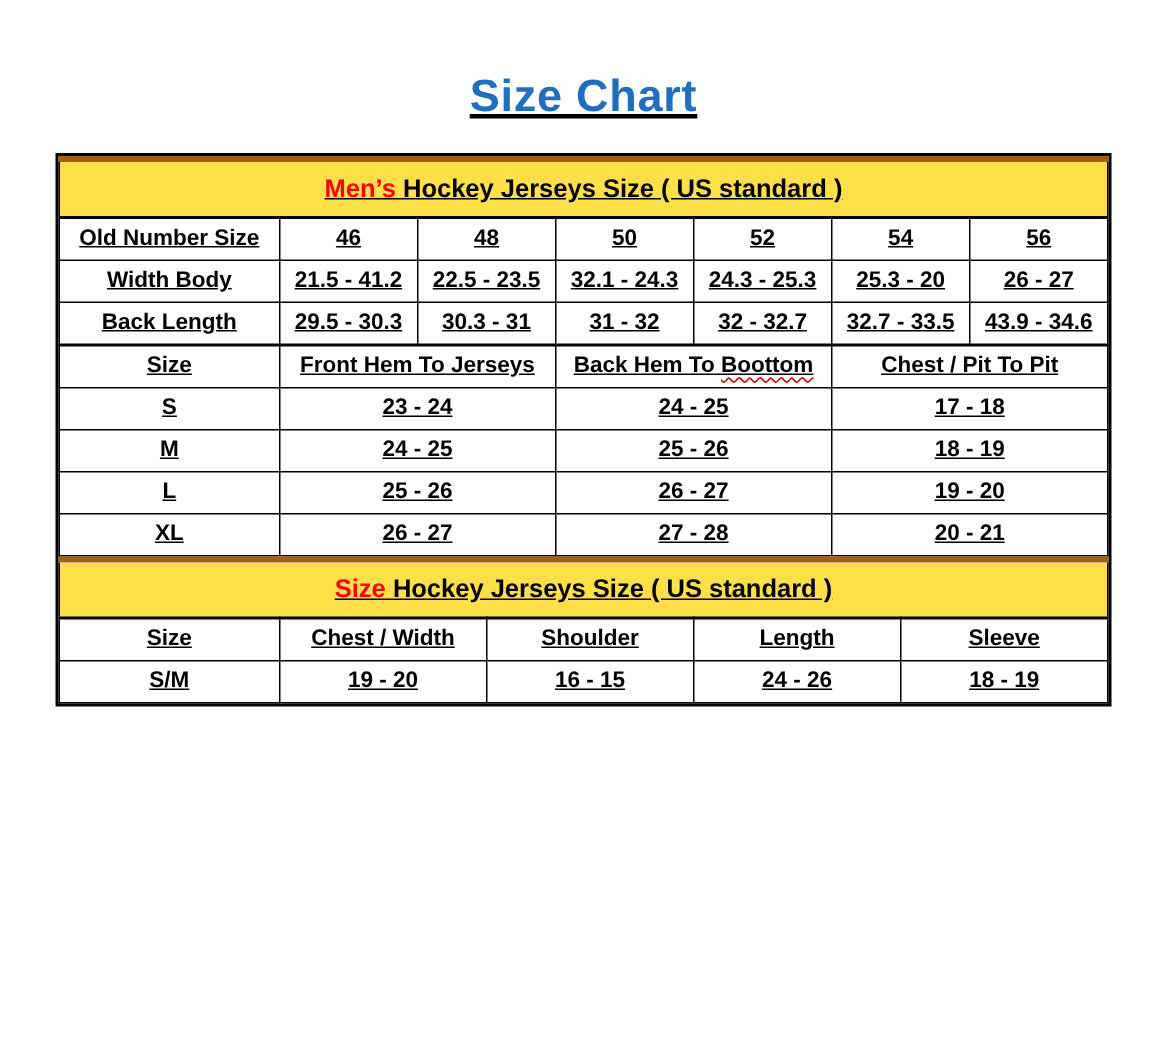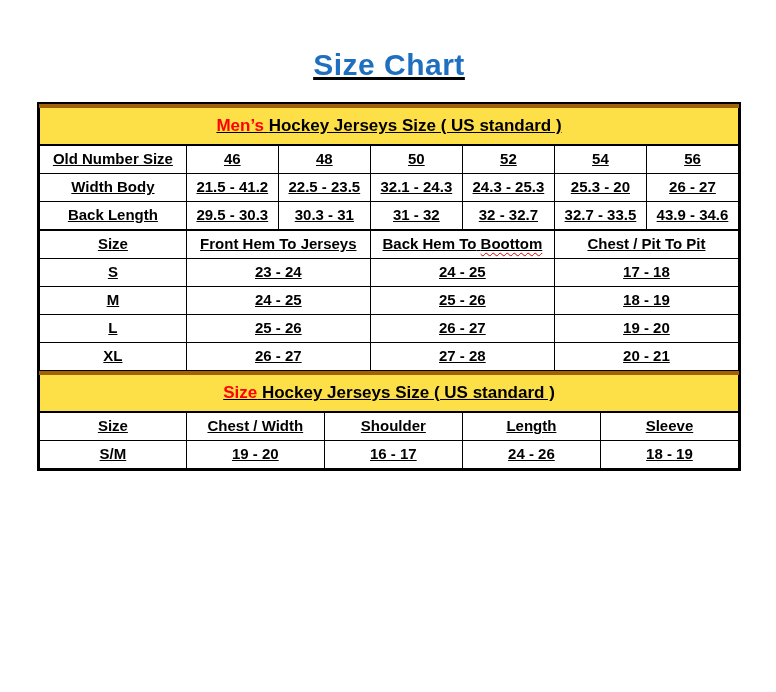--- a/index.html
+++ b/index.html
@@ -168,21 +168,21 @@
       <tr>
         <td>Size</td>
         <td>Chest / Width</td>
         <td>Shoulder</td>
         <td>Length</td>
         <td>Sleeve</td>
       </tr>
       <tr>
         <td>S/M</td>
         <td>19 - 20</td>
-        <td>16 - 17</td>
+        <td>16 - 15</td>
         <td>24 - 26</td>
         <td>18 - 19</td>
       </tr>
     </tbody>
       </table>
 
   </div>
 </div>
 
 </body></html>

